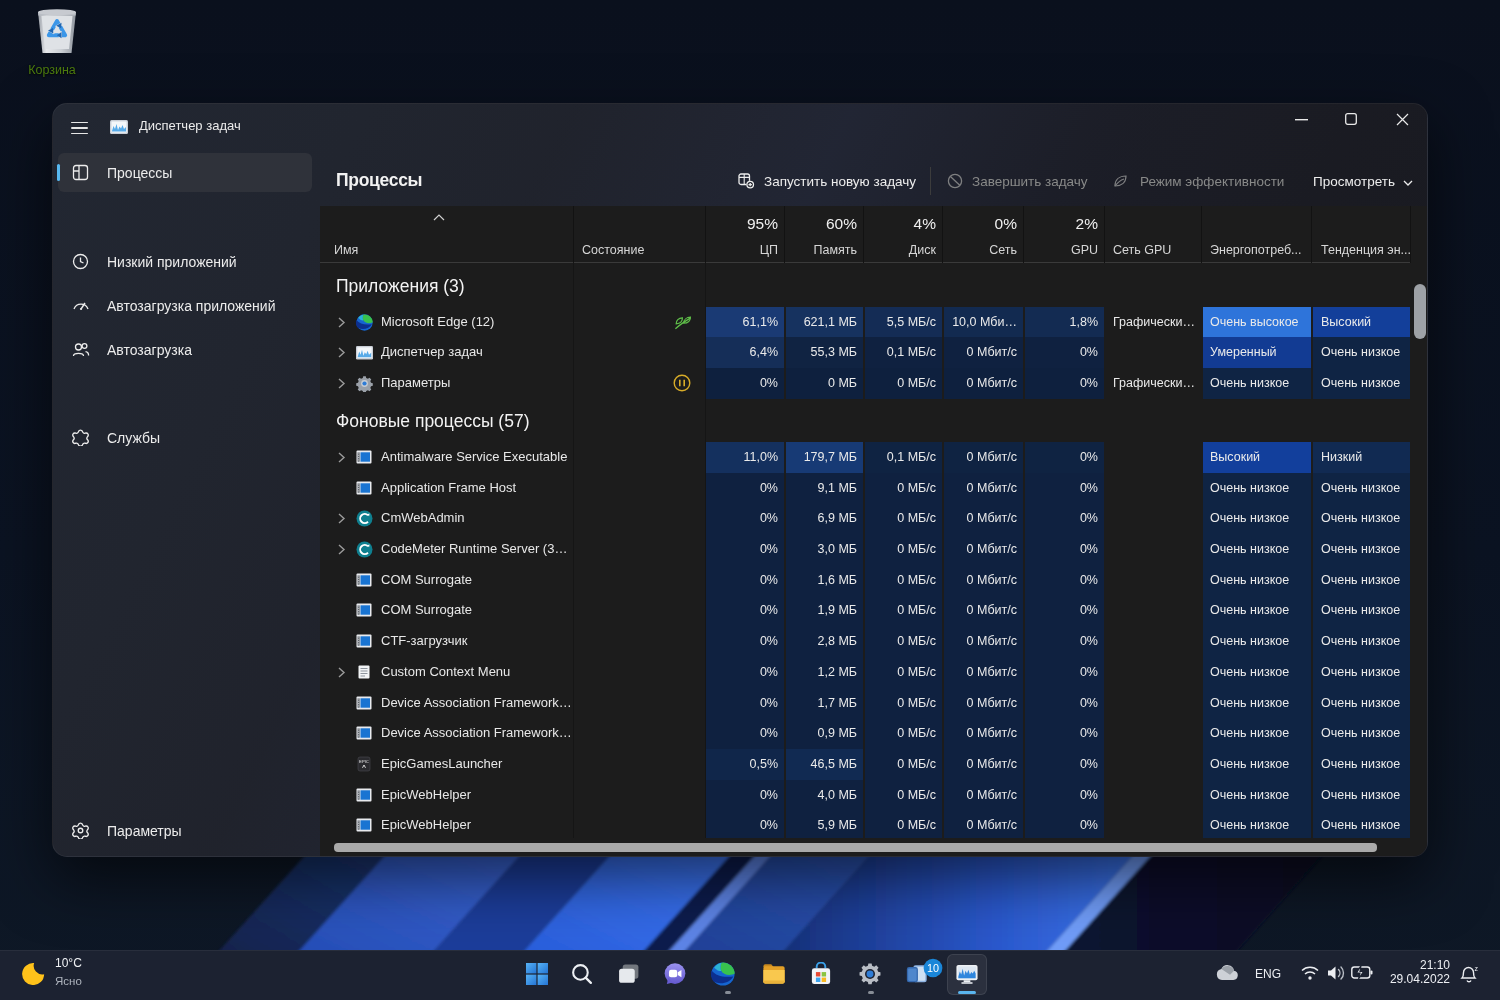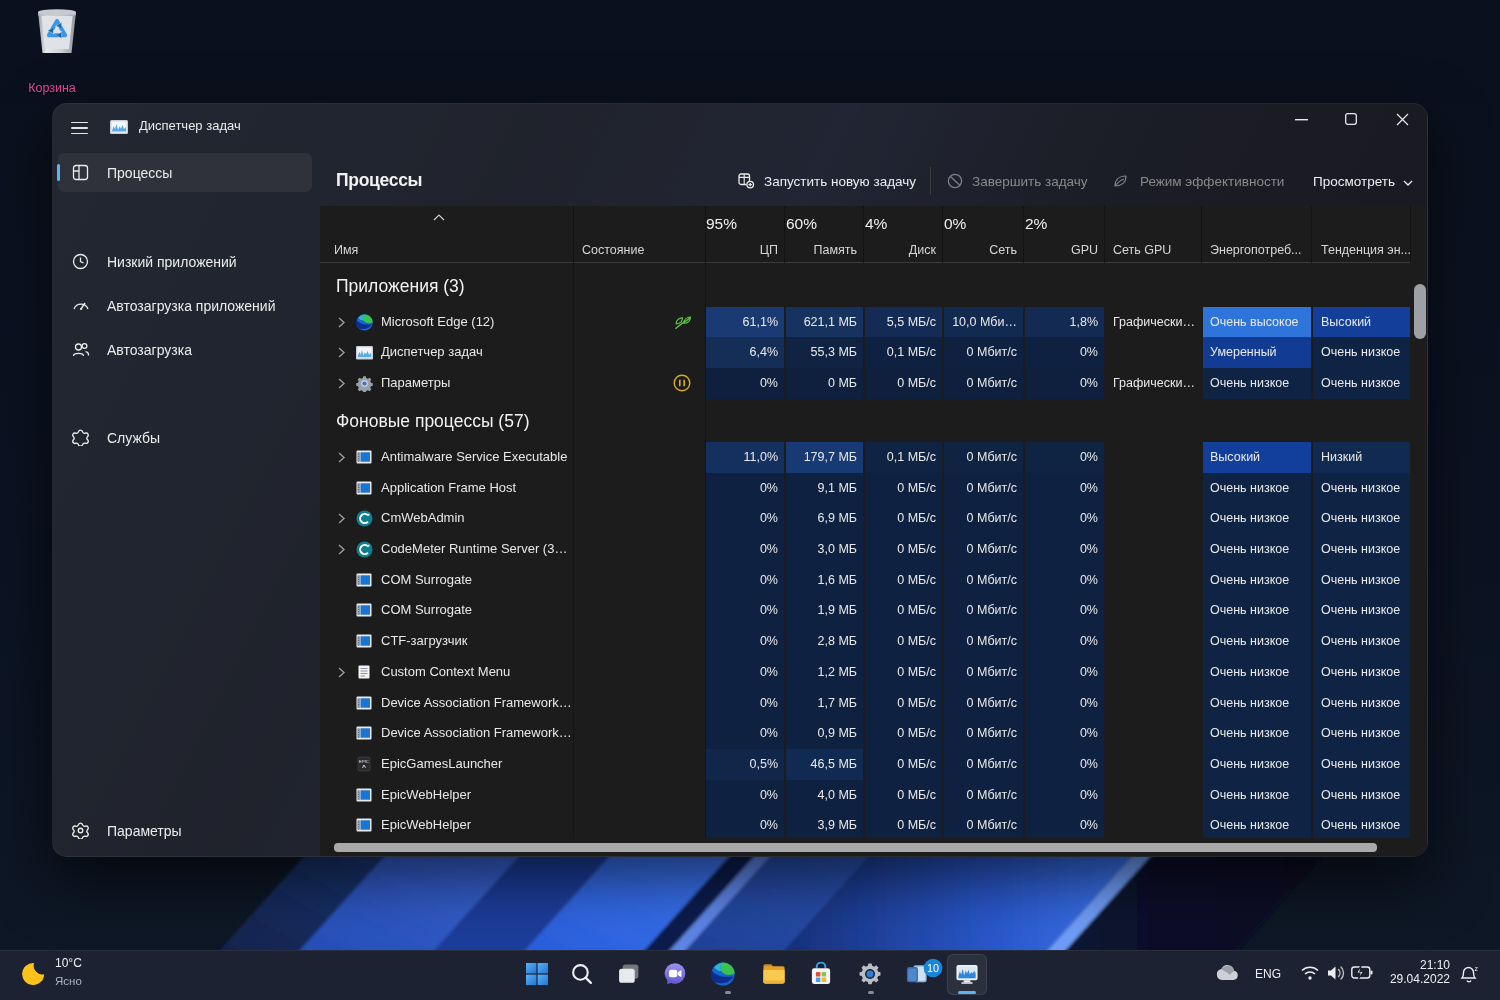--- a/index.html
+++ b/index.html
@@ -1,20 +1,20 @@
 <!DOCTYPE html>
 <html><head><meta charset="utf-8">
 <style>
 *{margin:0;padding:0;box-sizing:border-box}
 html,body{width:1500px;height:1000px;overflow:hidden;background:#0a101c;font-family:"Liberation Sans",sans-serif}
 #stage{position:absolute;left:0;top:0;width:1500px;height:1000px;overflow:hidden}
 .abs{position:absolute}
 
 #bin{position:absolute;left:14px;top:6px;width:76px;text-align:center}
-#binlab{margin-top:21px;font-size:12.5px;color:#ec4899;text-shadow:0 1px 2px rgba(0,0,0,.9)}
+#binlab{margin-top:3px;font-size:12.5px;color:#4d7c0f;text-shadow:0 1px 2px rgba(0,0,0,.9)}
 
 #win{position:absolute;left:52px;top:103px;width:1376px;height:754px;border-radius:15px;overflow:hidden;
 background:linear-gradient(117deg,#222732 0%,#21252f 18%,#1f212a 40%,#1b1c24 62%,#18191f 100%);
 box-shadow:0 22px 60px rgba(0,0,0,.6);border:1px solid rgba(255,255,255,.055)}
 #mica{position:absolute;left:0;top:0;width:100%;height:100%;
 background:linear-gradient(116deg,rgba(64,88,150,0) 30%,rgba(64,88,150,.10) 46%,rgba(40,56,100,.05) 60%,rgba(0,0,0,0) 75%)}
 
 #tbar{position:absolute;left:0;top:0;width:100%;height:47px}
 #ham{position:absolute;left:18px;top:18px;width:17px;height:12px}
 #ham i{position:absolute;left:0;width:17px;height:1.4px;background:#e6e6e6;border-radius:1px}
@@ -30,21 +30,21 @@
 
 #content{position:absolute;left:267px;top:47px;width:1109px;height:707px}
 #surface{position:absolute;left:0;top:55px;width:1109px;height:652px;background:#1c1c1c}
 #ptitle{position:absolute;left:16px;top:19px;font-size:17.5px;font-weight:700;letter-spacing:-.3px;color:#f2f2f2}
 .tool{position:absolute;top:15px;height:30px;display:flex;align-items:center;font-size:13.5px;color:#ededed;white-space:nowrap}
 .tool svg{margin-right:9px}
 .tool.dim{color:#888988}
 #vsep{position:absolute;left:610px;top:16px;width:1px;height:28px;background:#3c3c3c}
 
 #thead{position:absolute;left:0;top:55px;width:1091px;height:57px;border-bottom:1px solid #3a3a3a;font-size:12.5px;color:#d6d6d6}
-#thead .num{position:absolute;top:9px;height:24px;font-size:15.5px;color:#efefef;}
+#thead .num{position:absolute;top:9px;height:24px;font-size:15.5px;color:#efefef;text-align:right}
 #thead .lab{position:absolute;top:37px;height:16px;text-align:right}
 #thead .labl{position:absolute;top:37px;height:16px;text-align:left;white-space:nowrap}
 #thead .hl{position:absolute;top:0;width:1px;height:57px;background:#121212}
 
 #rows{position:absolute;left:0;top:111px;width:1091px;height:576px;overflow:hidden;font-size:12.5px}
 .sect{position:absolute;left:16px;font-size:17.5px;color:#f3f3f3;white-space:nowrap}
 .row{position:absolute;left:0;width:1091px;height:31px}
 .row .nm{position:absolute;left:61px;top:7px;font-size:13px;color:#e8e8e8;white-space:nowrap}
 .row .ch{position:absolute;left:17px;top:9px}
 .row .ni{position:absolute;left:36px;top:7px}
@@ -561,21 +561,21 @@
             <i class="cell gpu" style="background:#0f2140">0%</i>
             <i class="cell pow" style="background:#0f2444">Очень низкое</i>
             <i class="cell trd" style="background:#0f2444">Очень низкое</i>
    </div>
    <div class="row" style="top:548.3px">
     <svg class="ni" width="16" height="16">
               <use href="#iWin"></use>
             </svg>
     <span class="nm">EpicWebHelper</span>
     <i class="cell cpu" style="background:#0f2140">0%</i>
-            <i class="cell mem" style="background:#0f2140">3,9 МБ</i>
+            <i class="cell mem" style="background:#0f2140">5,9 МБ</i>
             <i class="cell dsk" style="background:#0f2140">0 МБ/с</i>
             <i class="cell net" style="background:#0f2140">0 Мбит/с</i>
             <i class="cell gpu" style="background:#0f2140">0%</i>
             <i class="cell pow" style="background:#0f2444">Очень низкое</i>
             <i class="cell trd" style="background:#0f2444">Очень низкое</i>
    </div>
   </div>
   <div id="vsb">
           <div id="vsbt"></div>
         </div>

